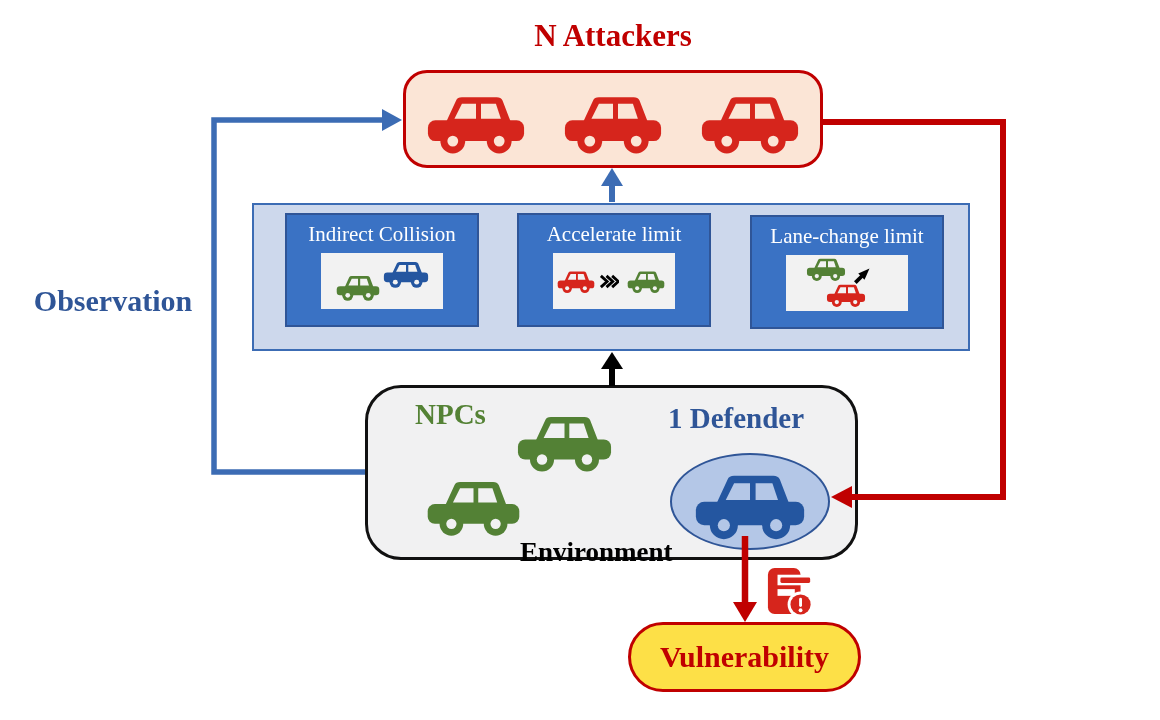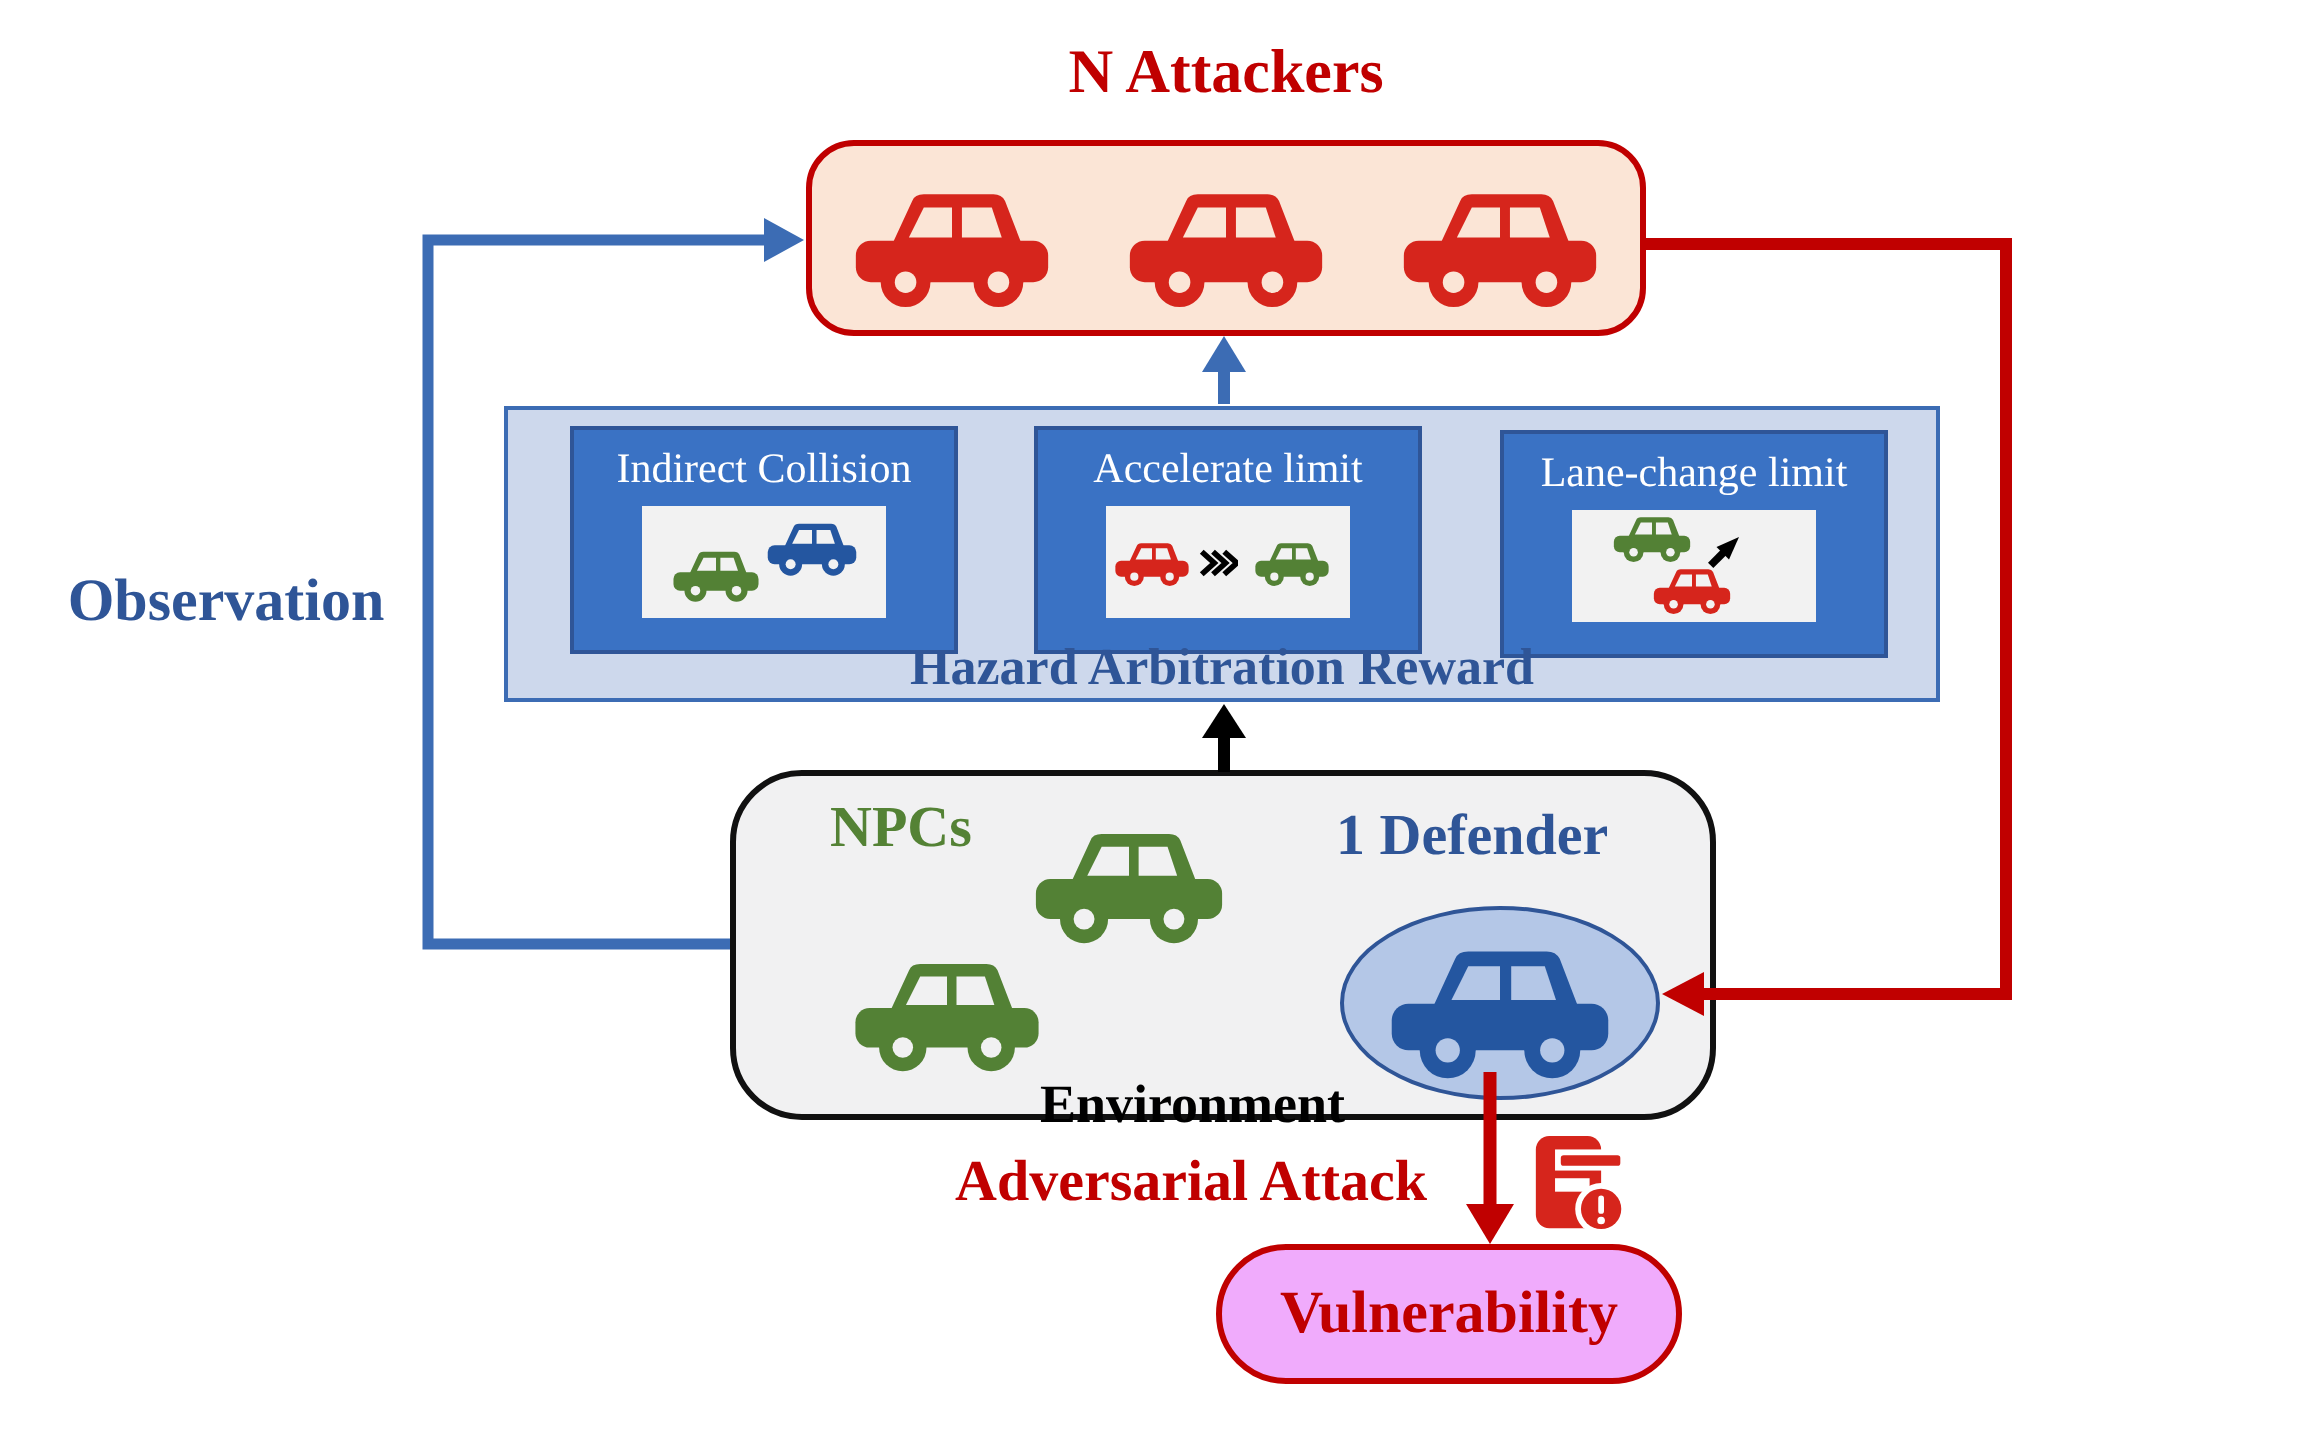--- a/index.html
+++ b/index.html
@@ -40,22 +40,22 @@
 
   
   .observation-label { left:18px; top:284px; width:190px; text-align:center;
     font-size:30px; color:#2f5597; }
   .action-label { left:1038px; top:286px; width:115px; text-align:right;
     font-size:30px; color:#3b82f6; }
   .attack-label { left:458px; top:575px; width:275px; text-align:center;
     font-size:29px; color:#c00000; }
 
   
-  .vuln-box { left:608px; top:622px; width:233px; height:70px;
-    background:#f0abfc; border:3px solid #c00000; border-radius:35px; box-sizing:border-box;
+  .vuln-box { left:628px; top:622px; width:233px; height:70px;
+    background:#fde047; border:3px solid #c00000; border-radius:35px; box-sizing:border-box;
     display:flex; align-items:center; justify-content:center; }
   .vuln-text { font-size:30px; font-weight:bold; color:#c00000; }
 
   
   .car { display:block; }
   .car-red   { color:#d6251c; }
   .car-green { color:#538135; }
   .car-blue  { color:#2456a0; }
   .car-navy  { color:#2456a0; }
 
@@ -140,21 +140,20 @@
         <svg class="abs" style="left:66px; top:11px;" width="20" height="20" viewBox="0 0 24 24">
           <path d="M4,20 L12,12" stroke="#000" stroke-width="4.5" fill="none"></path>
           <polygon points="21,3 7.5,9 15,16.5" fill="#000"></polygon>
         </svg>
         <svg class="car car-red abs" style="left:40px; top:28px;" width="40" height="25">
             <use href="#car"></use>
           </svg>
       </div>
     </div>
 
-    <div class="hazard-title">Hazard Arbitration Reward</div>
   </div>
 
   <div class="abs env-box">
     <div class="abs lbl npcs-label">NPCs</div>
     <svg class="car car-green abs" style="left:148px; top:25px;" width="97" height="61">
         <use href="#car"></use>
       </svg>
     <svg class="car car-green abs" style="left:58px; top:90px;" width="95" height="60">
         <use href="#car"></use>
       </svg>
@@ -164,21 +163,20 @@
       <svg class="car car-navy abs" style="left:22px; top:16px;" width="112" height="71">
           <use href="#car"></use>
         </svg>
     </div>
 
     <div class="abs lbl env-label">Environment</div>
   </div>
 
   <div class="abs lbl observation-label">Observation</div>
   <div class="abs lbl action-label">Action</div>
-  <div class="abs lbl attack-label">Adversarial Attack</div>
 
   <svg class="abs" style="left:766px; top:566px;" width="48" height="52" viewBox="0 0 50 54">
     <rect x="2" y="2" width="34" height="48" rx="7" fill="#d6251c"></rect>
     <rect x="12" y="9" width="38" height="11" fill="#ffffff"></rect>
     <rect x="12" y="24" width="18" height="7" fill="#ffffff"></rect>
     <rect x="15" y="12" width="31" height="5.5" rx="1.5" fill="#d6251c"></rect>
     <circle cx="36" cy="40" r="13.5" fill="#ffffff"></circle>
     <circle cx="36" cy="40" r="10.5" fill="#d6251c"></circle>
     <rect x="34.5" y="33" width="3" height="9.5" rx="1.5" fill="#ffffff"></rect>
     <circle cx="36" cy="46" r="2" fill="#ffffff"></circle>

